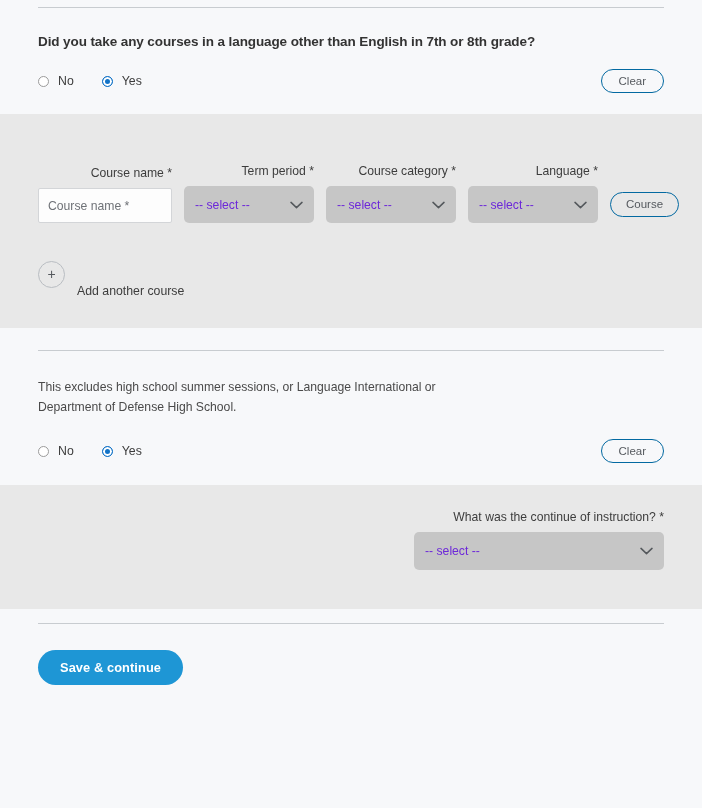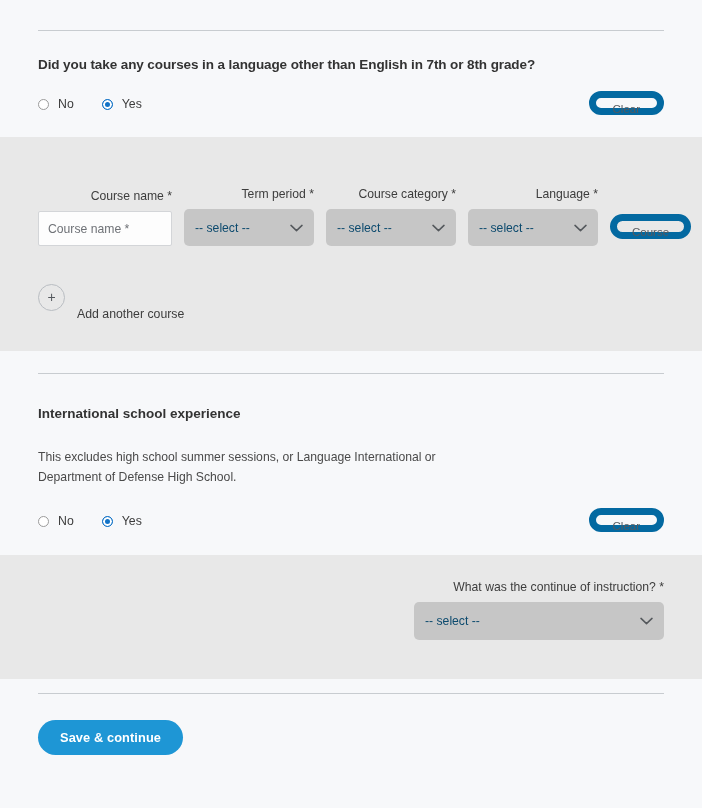--- a/index.html
+++ b/index.html
@@ -87,21 +87,21 @@
     box-shadow: inset 0 0 0 2px #ffffff;
   }
   .radio-label {
     font-size: 12.3px;
     color: #3d3d3d;
     margin-left: 9px;
   }
 
   
   .pill-btn {
-    border: 7px solid #0369a1;
+    border: 1px solid #0369a1;
     background: transparent;
     border-radius: 16px;
     font-family: "Liberation Sans", sans-serif;
     font-size: 11.5px;
     color: #55595e;
     height: 24px;
     padding: 0 17px;
     line-height: 22px;
     cursor: pointer;
     white-space: nowrap;
@@ -149,21 +149,21 @@
     border: none;
     border-radius: 5px;
     display: flex;
     align-items: center;
     padding: 0 11px;
     cursor: pointer;
     position: relative;
   }
   .select-value {
     font-size: 12.2px;
-    color: #0c4a6e;
+    color: #6d28d9;
     flex: 1 1 auto;
   }
   .chev {
     width: 13px;
     height: 8px;
     flex: 0 0 auto;
   }
   .chev svg { display: block; }
 
   .delete-wrap {
@@ -220,21 +220,21 @@
     font-weight: bold;
     cursor: pointer;
     letter-spacing: 0.1px;
   }
 </style>
 </head>
 <body>
 
 <div class="page">
 
-  <div class="band-light" style="padding-top:7px;margin-top:23px;">
+  <div class="band-light" style="padding-top:7px;">
     <div class="inner">
       <hr class="rule">
     </div>
 
     <div class="inner" style="padding-top:26px;">
       <div class="q-title">Did you take any courses in a language other than English in 7th or 8th grade?</div>
     </div>
 
     <div class="inner" style="padding-top:17px; padding-bottom:18px;">
       <div class="radio-row">
@@ -315,23 +315,20 @@
         <span class="add-label">Add another course</span>
       </div>
     </div>
   </div>
 
   <div class="band-light" style="padding-top:22px;">
     <div class="inner">
       <hr class="rule">
     </div>
 
-    <div class="inner" style="padding-top:32px;">
-      <div class="section-title">International school experience</div>
-    </div>
 
 
     <div class="inner" style="padding-top:26px;">
       <div class="body-text" style="max-width:450px;">This excludes high school summer sessions, or Language International or Department of Defense High School.</div>
     </div>
 
     <div class="inner" style="padding-top:19px; padding-bottom:19px;">
       <div class="radio-row">
 
         <div class="radio-opt">

